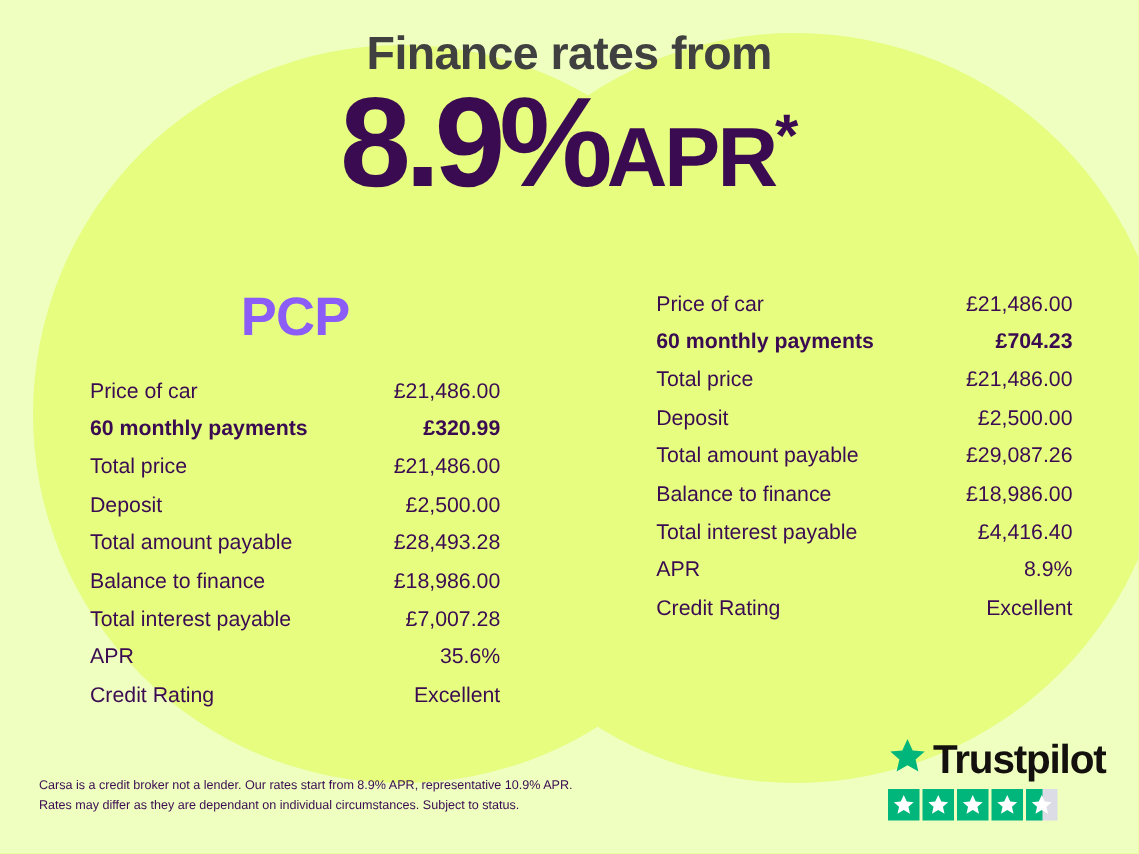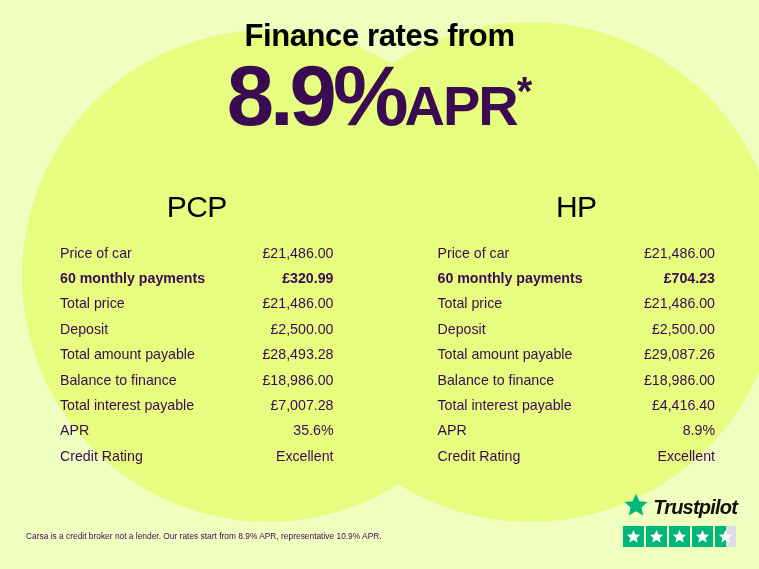--- a/index.html
+++ b/index.html
@@ -14,21 +14,21 @@
 
   
   .circle{position:absolute;border-radius:50%;background:#e6fd80;}
   .circle-left{width:492px;height:492px;left:22px;top:30px;}
   .circle-right{width:500px;height:500px;left:280px;top:22px;}
 
   
   .head{position:absolute;left:0;right:0;top:20px;text-align:center;z-index:3;}
   .head-line1{
     font-size:31px;font-weight:bold;letter-spacing:-0.4px;line-height:1;
-    color:#000000;
+    color:#404040;
   }
   .head-line2{
     margin-top:6px;
     display:flex;align-items:baseline;justify-content:center;
     line-height:0.92;
   }
   .big-rate{
     font-size:85px;font-weight:bold;letter-spacing:-4px;
     color:#3b0b52;
   }
@@ -43,22 +43,22 @@
 
   
   .tables{
     position:absolute;top:190px;left:0;right:0;z-index:3;
     display:flex;
   }
   .table{width:50%;box-sizing:border-box;}
   .table-pcp{padding:0 46px 0 60px;}
   .table-hp{padding:0 44px 0 58px;}
   .table-title{
-    text-align:center;font-size:30px;font-weight:normal;
-    letter-spacing:-0.5px;margin:0 0 16px 0;color:#000000;
+    text-align:center;font-size:36px;font-weight:bold;
+    letter-spacing:-0.5px;margin:0 0 16px 0;color:#8b5cf6;
   }
   .row{
     display:flex;justify-content:space-between;align-items:flex-end;
     font-size:14.2px;line-height:1;padding:5.6px 0;color:#3b0b52;
     white-space:nowrap;
   }
   .row.bold .row-label,.row.bold .row-value{font-weight:bold;}
   .row-label{text-align:left;}
   .row-value{text-align:right;}
 
@@ -67,22 +67,22 @@
     position:absolute;left:26px;bottom:26px;z-index:4;
     font-size:8.4px;line-height:1.55;color:#3b0b52;font-weight:normal;
     max-width:420px;
   }
   .disclaimer div{white-space:nowrap;}
 
   
   .trustpilot{position:absolute;right:22px;bottom:22px;z-index:4;}
   .tp-word{display:flex;align-items:center;gap:4px;margin-bottom:4px;}
   .tp-name{
-    font-size:20px;font-weight:bold;letter-spacing:-0.8px;
-    color:#13100e;line-height:1;font-style:italic;
+    font-size:27px;font-weight:bold;letter-spacing:-0.8px;
+    color:#13100e;line-height:1;
   }
   .tp-stars{display:flex;gap:2px;}
   .tp-star{
     width:21px;height:21px;background:#00b67a;
     display:flex;align-items:center;justify-content:center;
     position:relative;
   }
   .tp-star.half{background:#dcdce6;}
   .tp-star.half::before{
     content:"";position:absolute;left:0;top:0;bottom:0;width:50%;
@@ -145,21 +145,20 @@
             <span class="row-value">35.6%</span>
           </div>
           <div class="row">
             <span class="row-label">Credit Rating</span>
             <span class="row-value">Excellent</span>
           </div>
         </div>
     </div>
 
     <div class="table table-hp">
-      <div class="table-title">HP</div>
       <div id="rows-hp">
           <div class="row">
             <span class="row-label">Price of car</span>
             <span class="row-value">£21,486.00</span>
           </div>
           <div class="row bold">
             <span class="row-label">60 monthly payments</span>
             <span class="row-value">£704.23</span>
           </div>
           <div class="row">
@@ -190,20 +189,21 @@
             <span class="row-label">Credit Rating</span>
             <span class="row-value">Excellent</span>
           </div>
         </div>
     </div>
 
   </div>
 
   <div class="disclaimer">
     <div>Carsa is a credit broker not a lender. Our rates start from 8.9% APR, representative 10.9% APR.</div>
+    <div>Rates may differ as they are dependant on individual circumstances. Subject to status.</div>
   </div>
 
   <div class="trustpilot">
     <div class="tp-word">
       <span>
         <svg width="26" height="26" viewBox="0 0 24 24" aria-hidden="true">
           <polygon points="12,1.6 15.2,8.6 22.6,9.3 17,14.2 18.7,21.6 12,17.7 5.3,21.6 7,14.2 1.4,9.3 8.8,8.6" fill="#00b67a"></polygon>
         </svg>
       </span>
       <span class="tp-name">Trustpilot</span>

